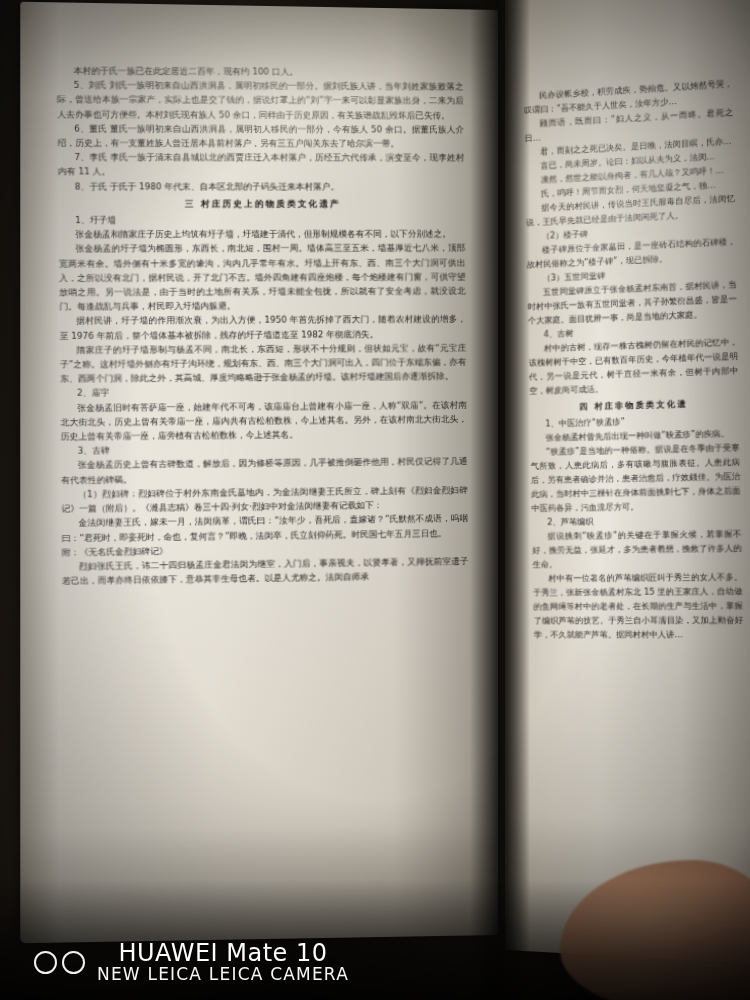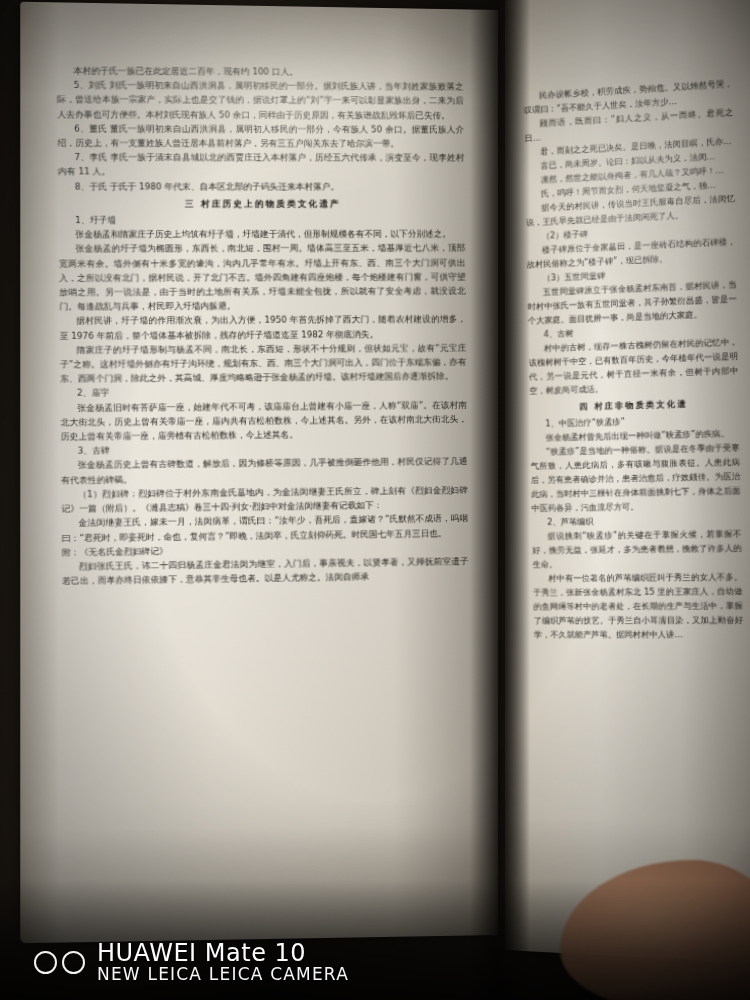--- a/index.html
+++ b/index.html
@@ -133,20 +133,21 @@
   
   .watermark {
     position: absolute;
     left: 34px;
     bottom: 16px;
     display: flex;
     align-items: center;
     gap: 12px;
     color: #ffffff;
     text-shadow: 0 1px 3px rgba(0,0,0,0.65);
+    text-align: center;
   }
   .wm-lens {
     display: flex;
     gap: 5px;
     align-items: center;
   }
   .wm-lens i {
     display: block;
     width: 19px; height: 19px;
     border: 2px solid #ffffff;

